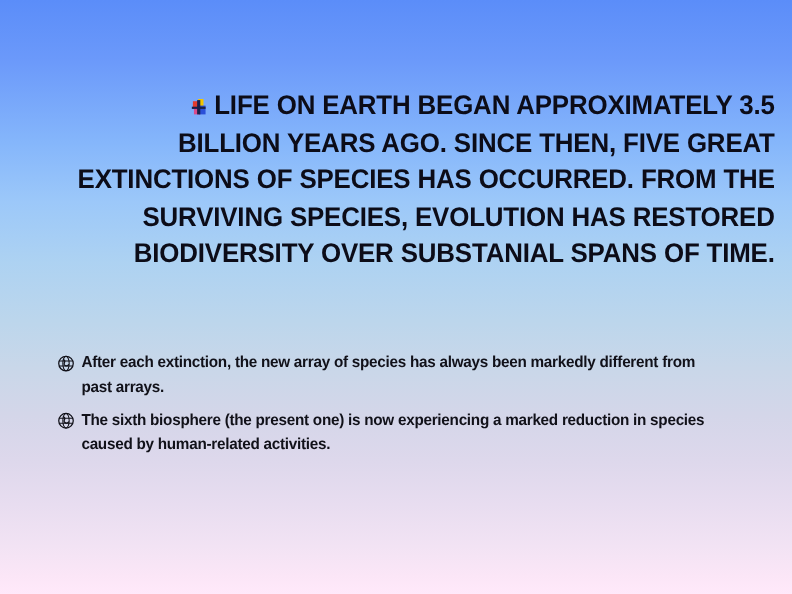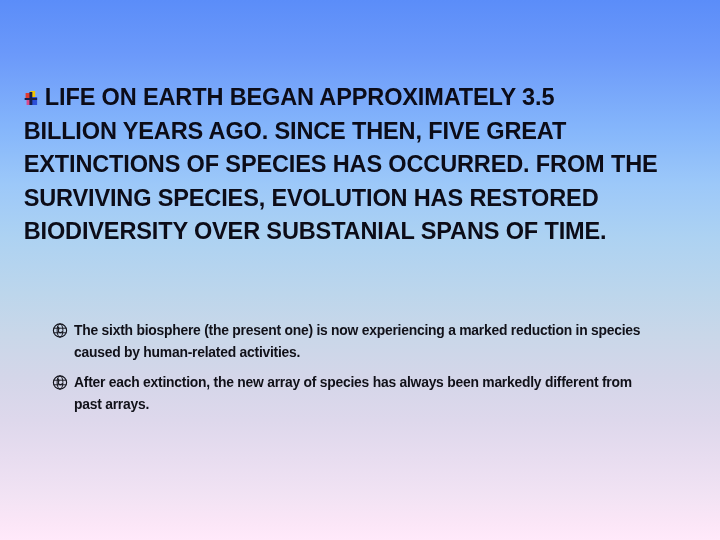--- a/index.html
+++ b/index.html
@@ -33,24 +33,24 @@
       #f2e3f4 92%,
       #fbe6f7 97%,
       #ffe9fa 100%
     );
     overflow: hidden;
   }
 
   
   #title-block {
     position: absolute;
-    left: 10px;
+    left: 34px;
     top: 80px;
     width: 684px;
-    text-align: left;
+    text-align: right;
   }
   .title-line {
     display: block;
     font-family: "Liberation Sans", sans-serif;
     font-weight: bold;
     font-size: 24.5px;
     line-height: 33.5px;
     letter-spacing: -0.15px;
     color: #0c0c18;
     white-space: nowrap;
@@ -131,31 +131,31 @@
 
     <div class="bullet-row">
       <span class="bullet-glyph" aria-hidden="true">
         <svg width="18" height="19" viewBox="0 0 18 19">
           <circle cx="8" cy="9.5" r="6.6" fill="none" stroke="#111119" stroke-width="1.15"></circle>
           <ellipse cx="8" cy="9.5" rx="2.9" ry="6.6" fill="none" stroke="#111119" stroke-width="0.95"></ellipse>
           <path d="M1.7 7.2 H14.3 M1.7 11.8 H14.3" stroke="#111119" stroke-width="0.95" fill="none"></path>
           <path d="M5.6 5.6 q2 1.4 1 3 q-1 1.6 0.6 2.6 q1.6 1 3.2 -0.6" fill="none" stroke="#111119" stroke-width="1.1" stroke-linecap="round"></path>
         </svg>
       </span>
-      <span class="bullet-text">The sixth biosphere (the present one) is now experiencing a marked reduction in species caused by human-related activities.</span>
+      <span class="bullet-text">After each extinction, the new array of species has always been markedly different from past arrays.</span>
     </div>
 
     <div class="bullet-row">
       <span class="bullet-glyph" aria-hidden="true">
         <svg width="18" height="19" viewBox="0 0 18 19">
           <circle cx="8" cy="9.5" r="6.6" fill="none" stroke="#111119" stroke-width="1.15"></circle>
           <ellipse cx="8" cy="9.5" rx="2.9" ry="6.6" fill="none" stroke="#111119" stroke-width="0.95"></ellipse>
           <path d="M1.7 7.2 H14.3 M1.7 11.8 H14.3" stroke="#111119" stroke-width="0.95" fill="none"></path>
           <path d="M5.6 5.6 q2 1.4 1 3 q-1 1.6 0.6 2.6 q1.6 1 3.2 -0.6" fill="none" stroke="#111119" stroke-width="1.1" stroke-linecap="round"></path>
         </svg>
       </span>
-      <span class="bullet-text">After each extinction, the new array of species has always been markedly different from past arrays.</span>
+      <span class="bullet-text">The sixth biosphere (the present one) is now experiencing a marked reduction in species caused by human-related activities.</span>
     </div>
 
 
   </div>
 
 </div>
 
 </body></html>

